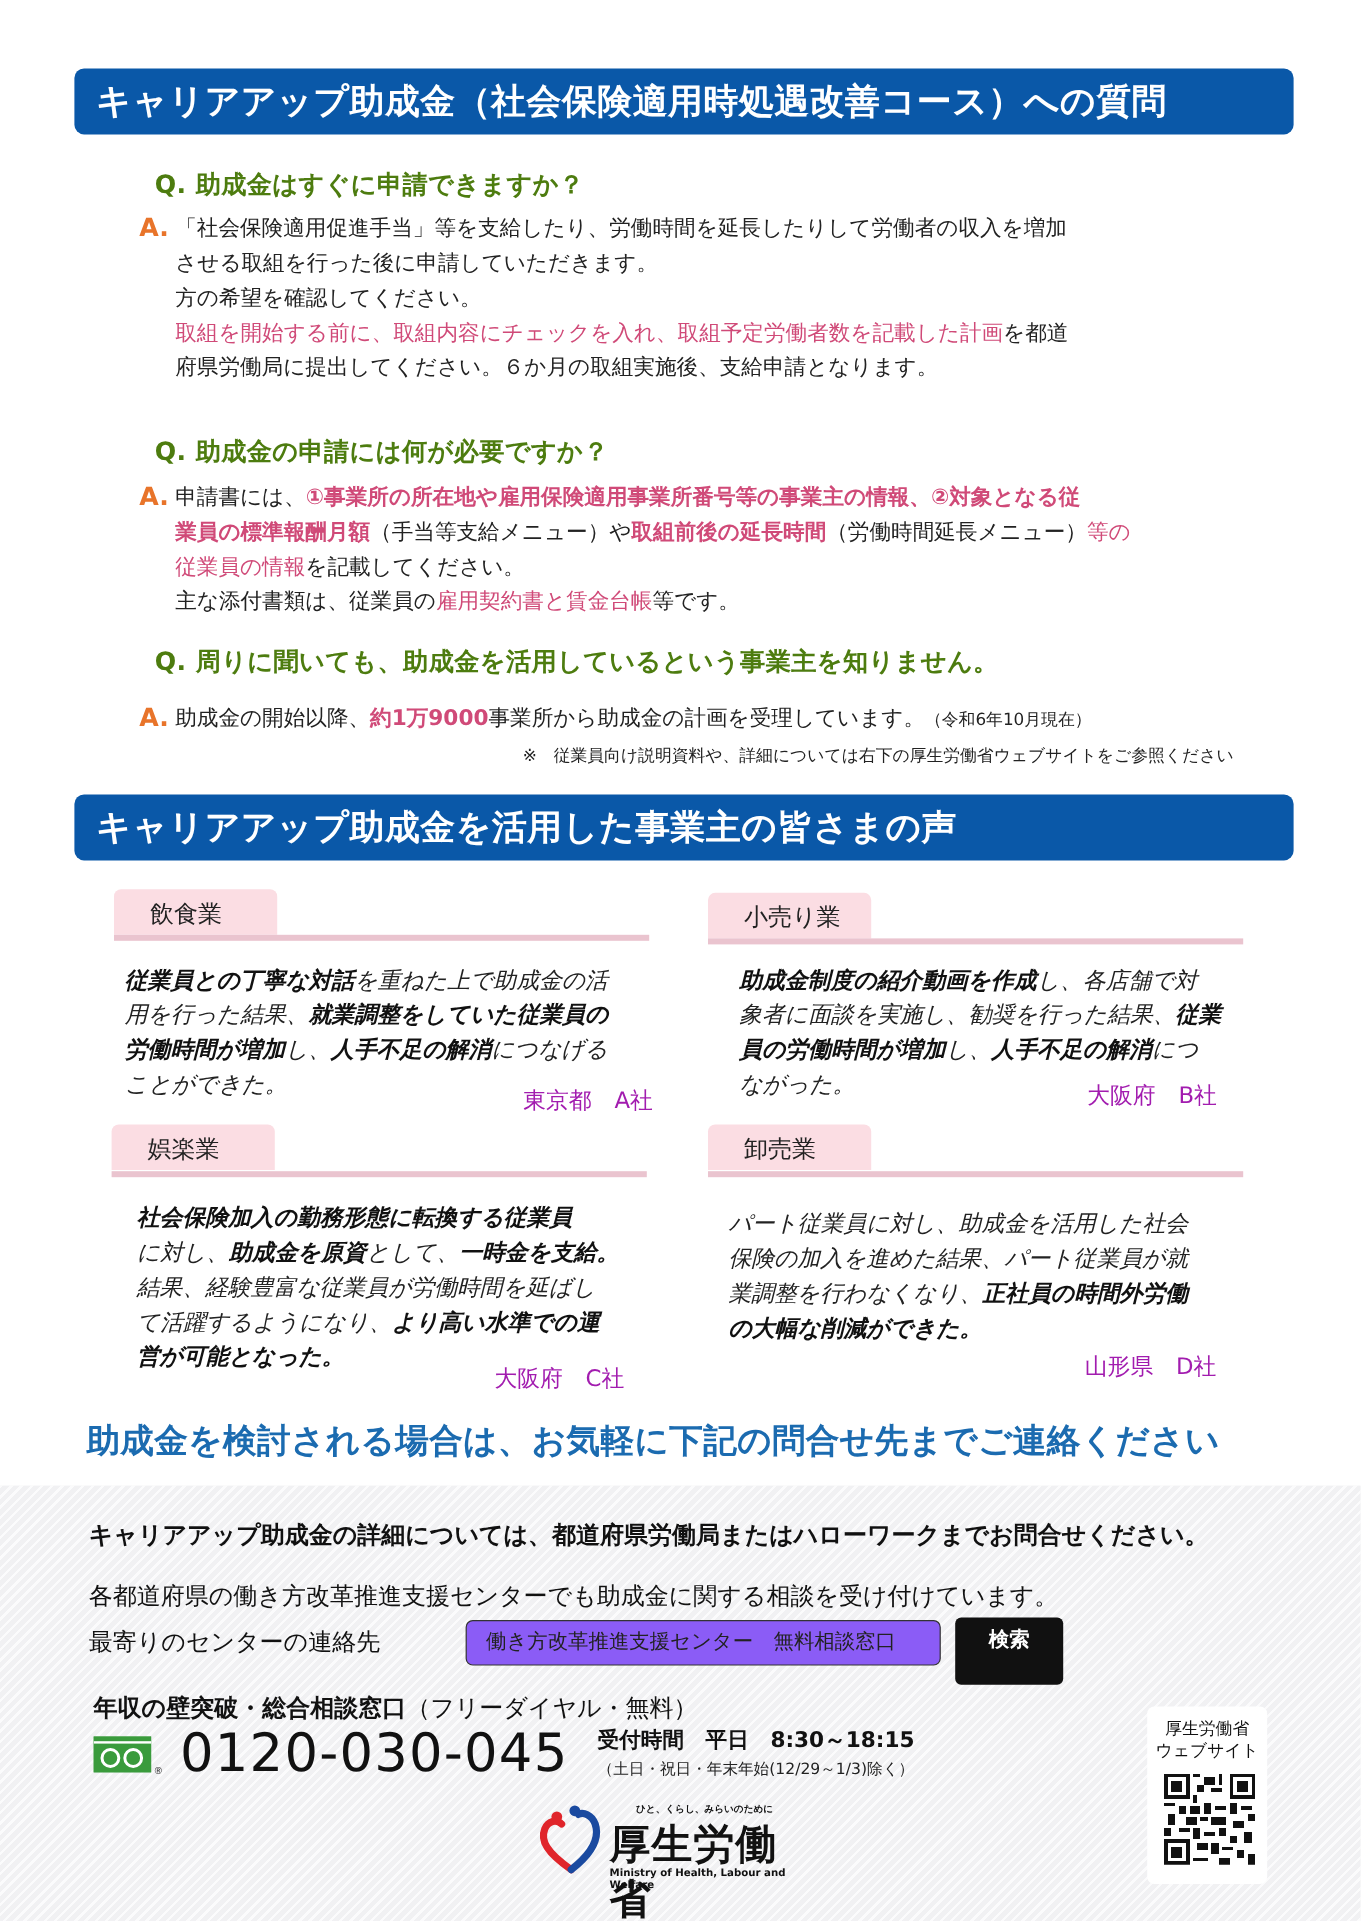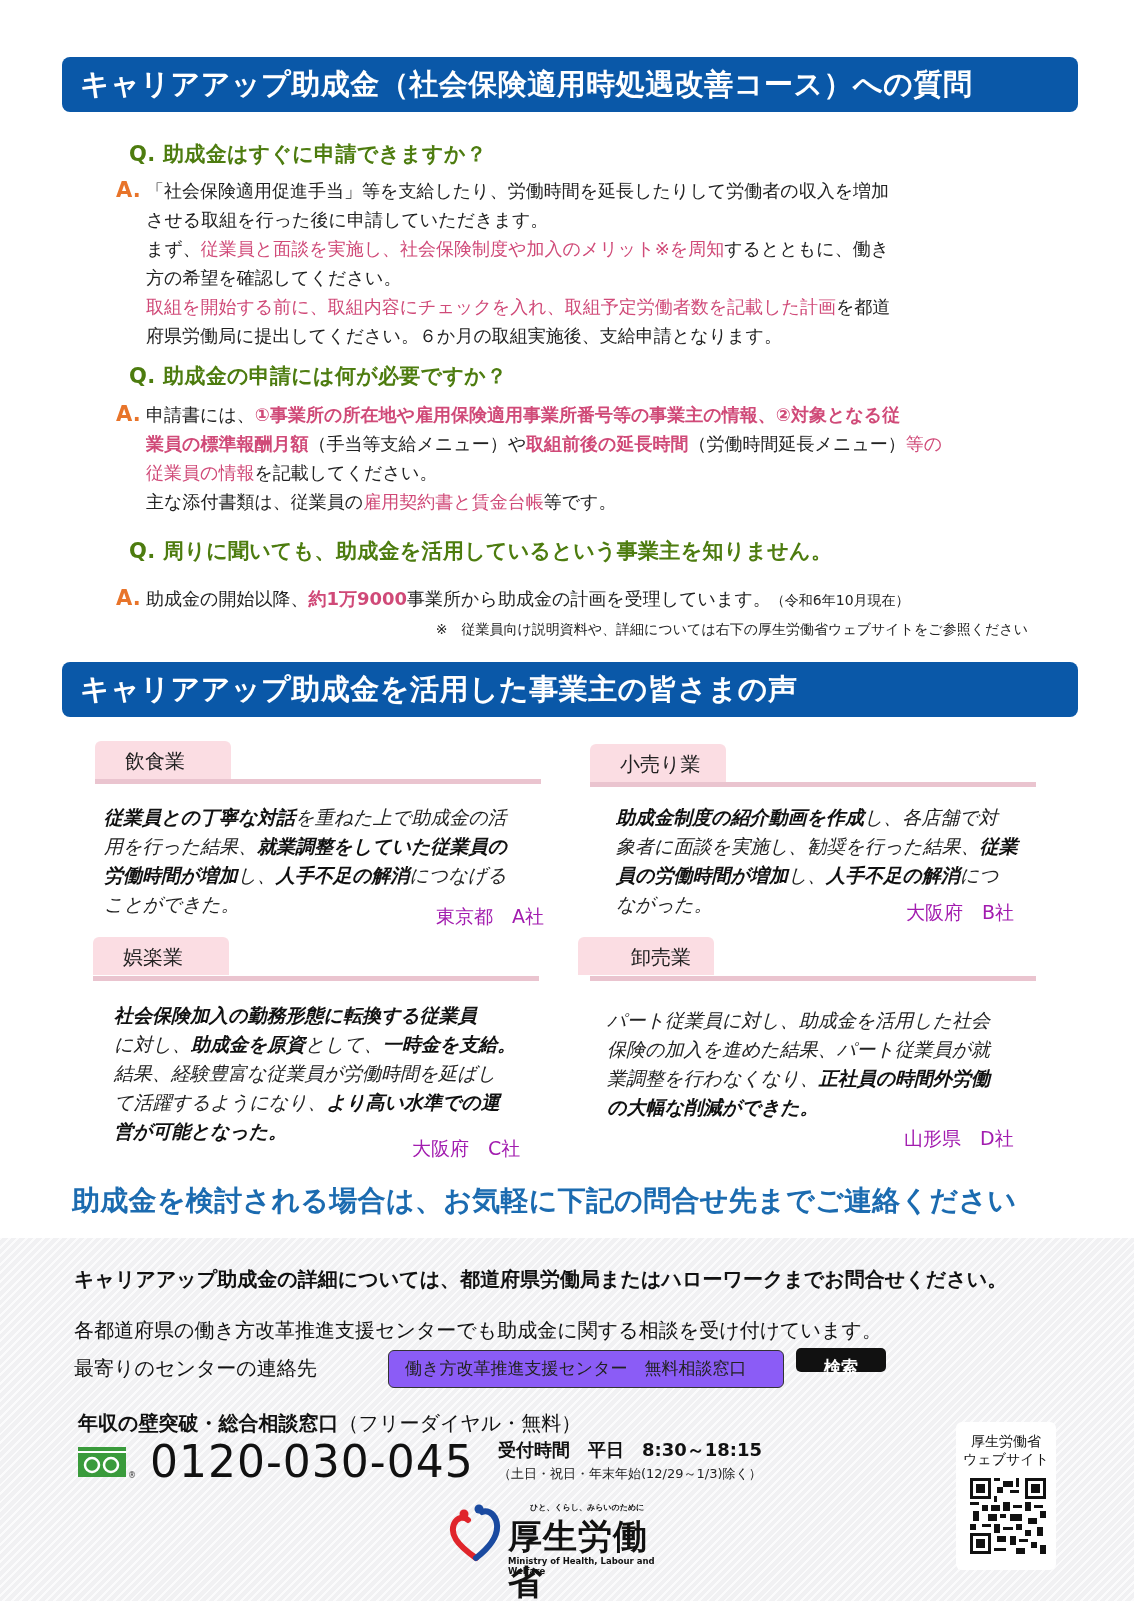--- a/index.html
+++ b/index.html
@@ -43,21 +43,21 @@
   }
   .f-line1 { position: absolute; left: 74px; top: 1266px; font-size: 20px; font-weight: bold; color: #111; }
   .f-line2 { position: absolute; left: 74px; top: 1317px; font-size: 20px; color: #111; }
   .f-line3 { position: absolute; left: 74px; top: 1355px; font-size: 20px; color: #111; }
   .search-box {
     position: absolute; left: 388px; top: 1350px; width: 396px; height: 38px;
     background: #8b5cf6; border: 1.5px solid #333; border-radius: 6px;
     font-size: 17px; line-height: 35px; padding-left: 16px; color: #222;
   }
   .search-btn {
-    position: absolute; left: 796px; top: 1348px; width: 90px; height: 24px;
+    position: absolute; left: 796px; top: 1348px; width: 90px; height: 56px;
     background: #111; color: #fff; border-radius: 5px; font-weight: bold;
     font-size: 17px; line-height: 38px; text-align: center;
   }
   .hot-title { position: absolute; left: 78px; top: 1410px; font-size: 20px; font-weight: bold; color: #111; }
   .hot-title .sub { font-weight: normal; }
   .fd-icon {
     position: absolute; left: 78px; top: 1447px; width: 48px; height: 30px; background: #3a9b3c;
   }
   .fd-reg { position: absolute; left: 128px; top: 1471px; font-size: 8px; color: #333; }
   .phone { position: absolute; left: 150px; top: 1436px; font-size: 44px; font-weight: normal; color: #111; letter-spacing: 1px; }
@@ -77,21 +77,20 @@
 <body>
 
 <div class="banner banner1">キャリアアップ助成金（社会保険適用時処遇改善コース）への質問</div>
 
 <div class="q" style="top:140px;">Q. 助成金はすぐに申請できますか？</div>
 <div class="a-block" style="top:176px;">
   <span class="a-mark">A.</span>
   <div class="a-body">
       <div><span>「社会保険適用促進手当」等を支給したり、労働時間を延長したりして労働者の収入を増加</span></div>
       <div><span> させる取組を行った後に申請していただきます。</span></div>
-      <div><span>まず、</span><span class="hl">従業員と面談を実施し、社会保険制度や加入のメリット※を周知</span><span>するとともに、働き</span></div>
       <div><span>方の希望を確認してください。</span></div>
       <div><span class="hl">取組を開始する前に、取組内容にチェックを入れ、取組予定労働者数を記載した計画</span><span>を都道</span></div>
       <div><span>府県労働局に提出してください。６か月の取組実施後、支給申請となります。</span></div>
     </div>
 </div>
 
 <div class="q" style="top:362px;">Q. 助成金の申請には何が必要ですか？</div>
 <div class="a-block" style="top:400px;">
   <span class="a-mark">A.</span>
   <div class="a-body">
@@ -138,21 +137,21 @@
 <div class="tab-line" style="left:93px; top:976px; width:446px;"></div>
 <div class="voice" style="left:114px; top:1001px;">
     <div><b>社会保険加入の勤務形態に転換する従業員</b></div>
     <div><span>に対し、</span><b>助成金を原資</b><span>として、</span><b>一時金を支給。</b></div>
     <div><span>結果、経験豊富な従業員が労働時間を延ばし</span></div>
     <div><span>て活躍するようになり、</span><b>より高い水準での運</b></div>
     <div><b>営が可能となった。</b></div>
   </div>
 <div class="who" style="left:412px; top:1136px;">大阪府　C社</div>
 
-<div class="tab" style="left:578px; top:937px;text-align:center;">卸売業</div>
+<div class="tab" style="left:590px; top:937px;">卸売業</div>
 <div class="tab-line" style="left:590px; top:976px; width:446px;"></div>
 <div class="voice" style="left:607px; top:1006px;">
     <div><span>パート従業員に対し、助成金を活用した社会</span></div>
     <div><span>保険の加入を進めた結果、パート従業員が就</span></div>
     <div><span>業調整を行わなくなり、</span><b>正社員の時間外労働</b></div>
     <div><b>の大幅な削減ができた。</b></div>
   </div>
 <div class="who" style="left:904px; top:1126px;">山形県　D社</div>
 
 <div class="cta">助成金を検討される場合は、お気軽に下記の問合せ先までご連絡ください</div>

